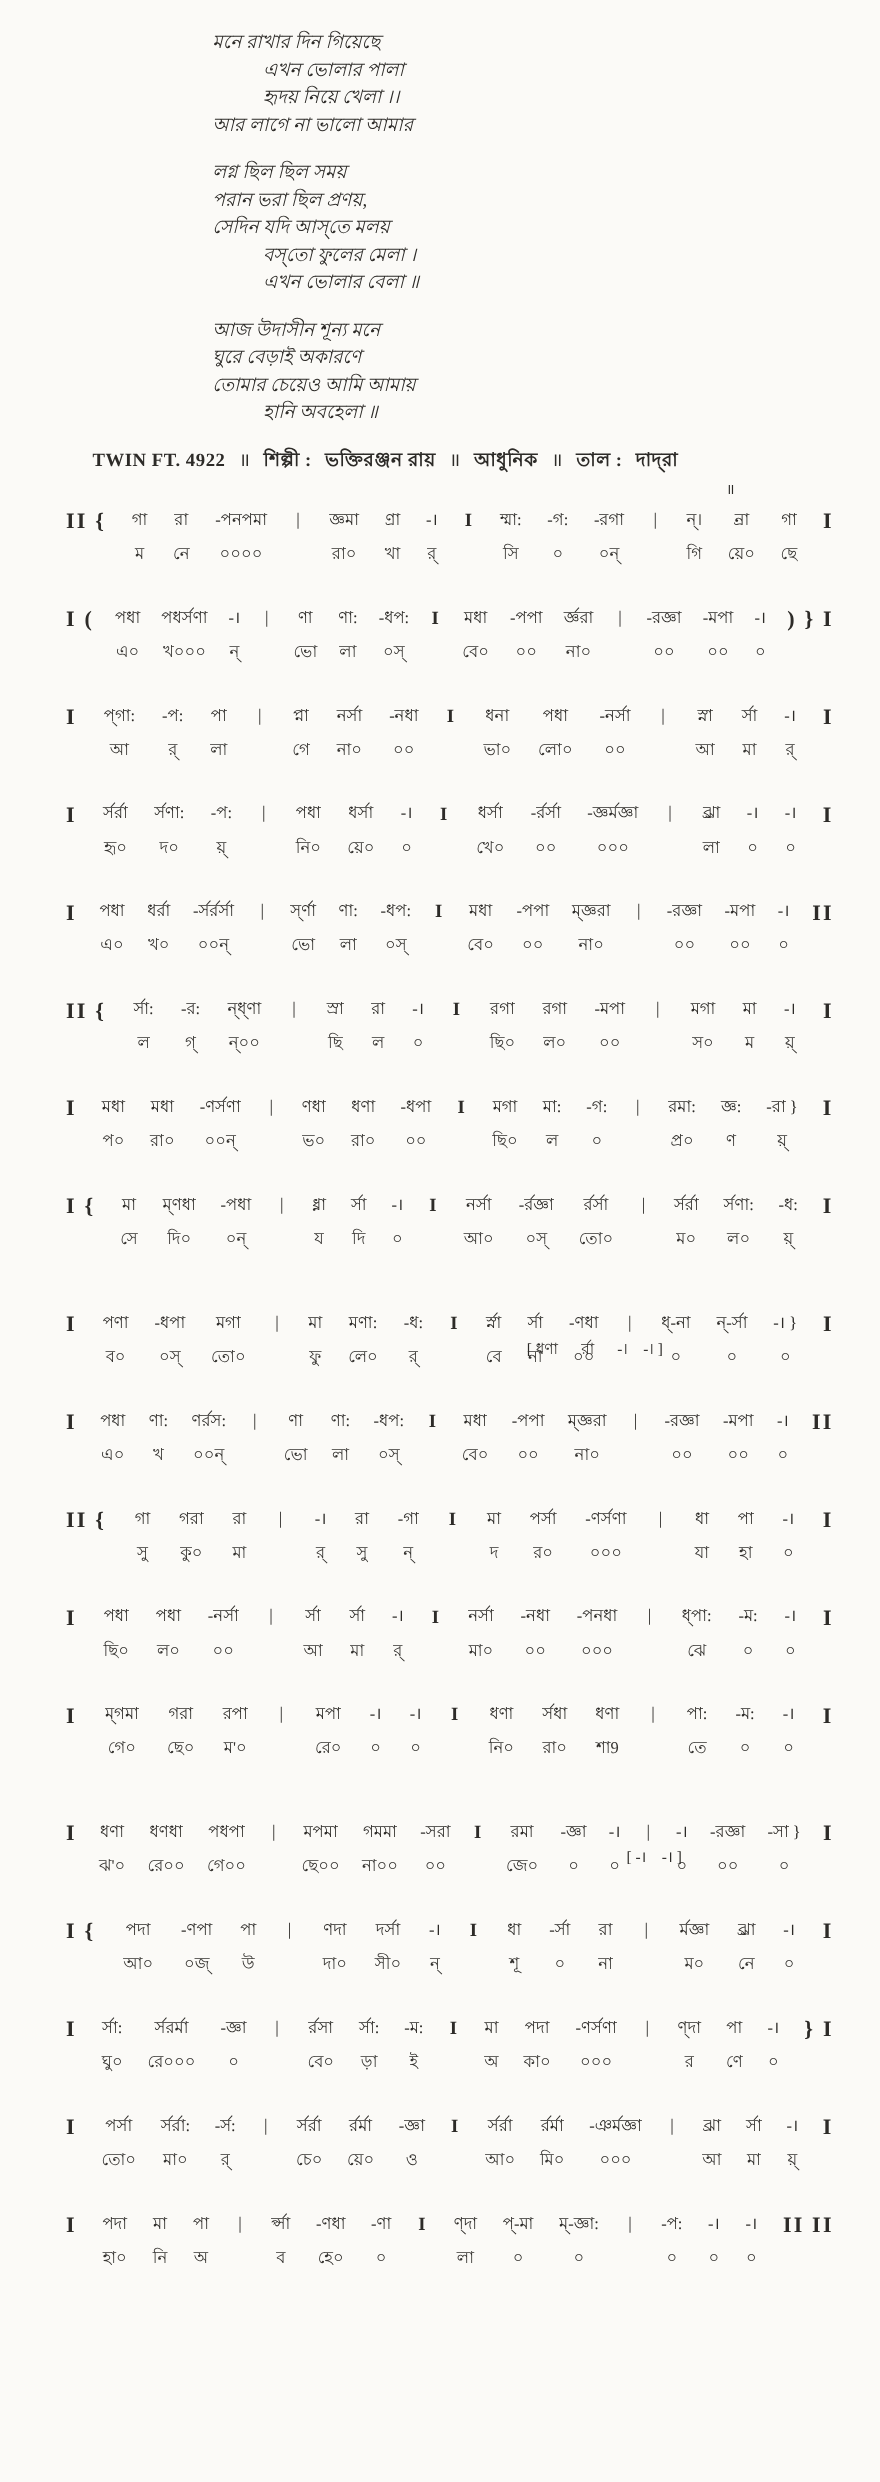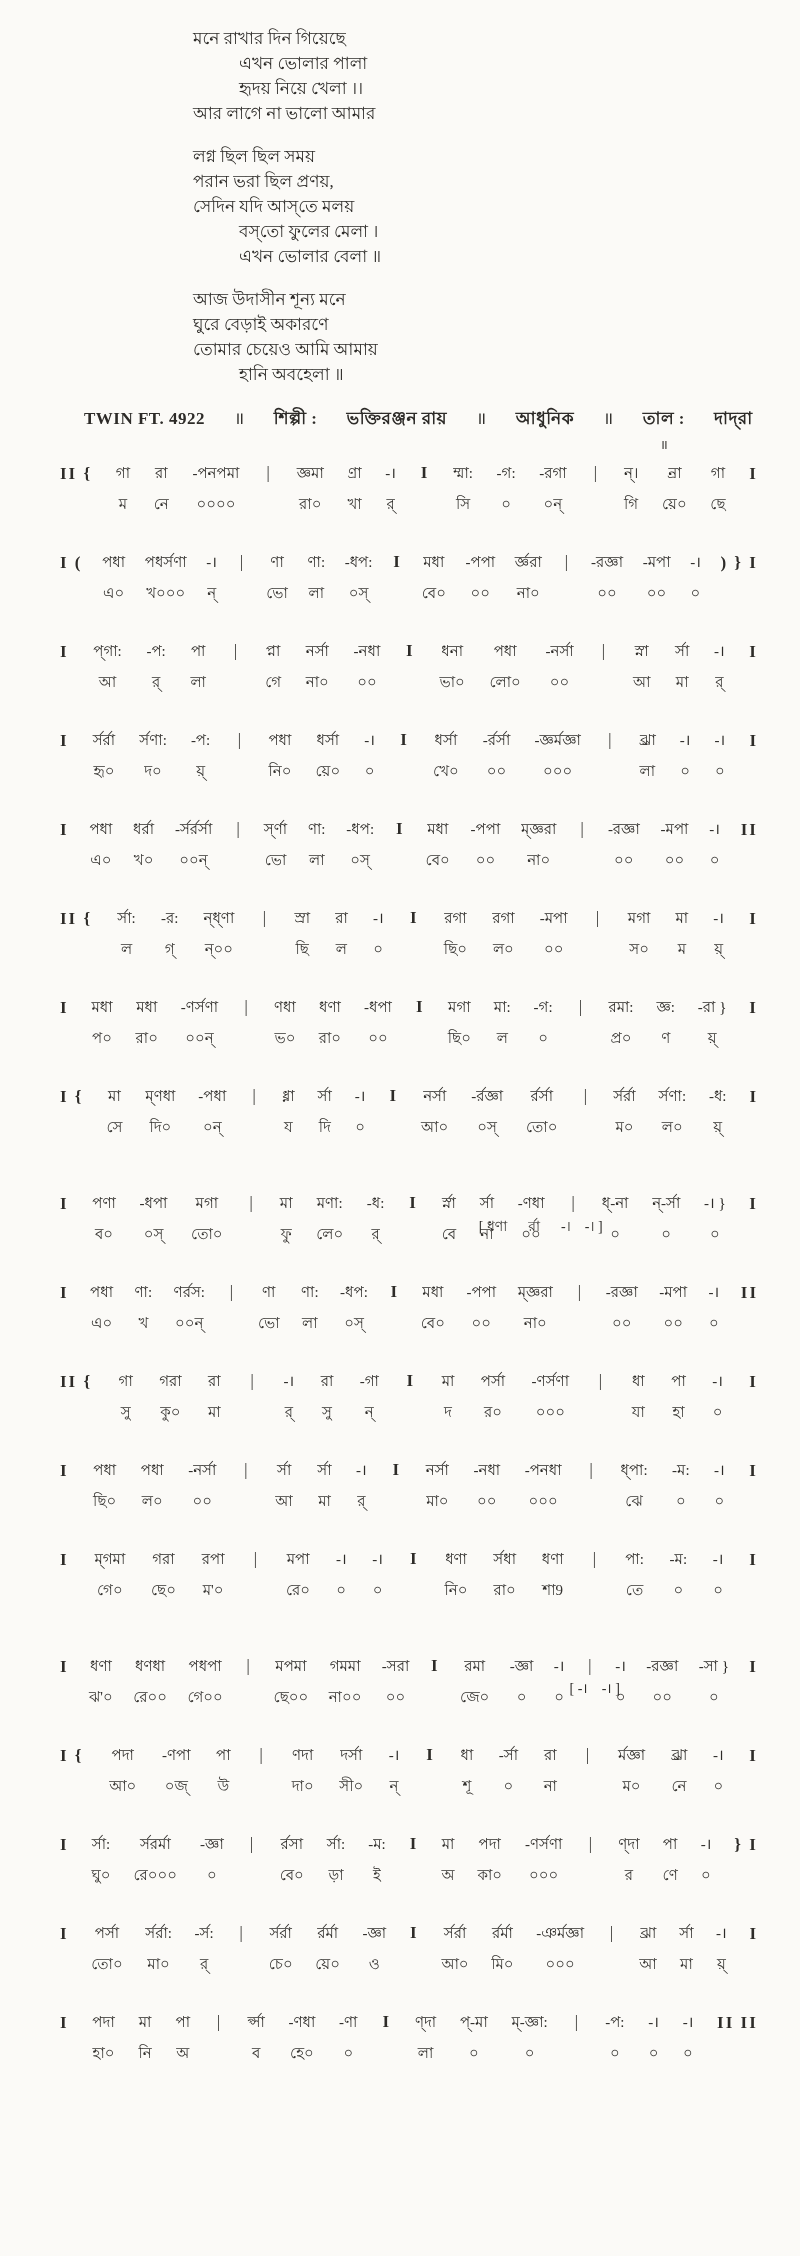--- a/index.html
+++ b/index.html
@@ -4,42 +4,42 @@
 <style>
   html,body{margin:0;padding:0;}
   body{
     width:800px;height:2256px;overflow:hidden;
     background:#fbfaf7;color:#2d2b28;
     font-family:"Liberation Serif","DejaVu Serif",serif;
   }
   .page{padding:26px 42px 0 60px;position:relative;}
   
   .poem{margin-left:133px;}
-  .stanza{margin-bottom:18px;}
+  .stanza{margin-bottom:18px;font-style:italic;}
   .poem-line{font-size:17px;line-height:25px;white-space:pre;}
   .ind{margin-left:46px;}
   
   .header-row{
-    margin:16px 0 0 24px;display:flex;align-items:baseline;gap:29px;
+    margin:16px 0 0 24px;display:flex;align-items:baseline;gap:12px;
     font-size:17px;font-weight:700;letter-spacing:.5px;
   }
   .header-row .sep{font-weight:400;}
   .sub-mark{margin:2px 0 0 600px;font-size:13px;height:16px;}
   
   .notation{margin-top:8px;}
   .n-wrap{position:relative;margin-top:38px;}
   .n-wrap.first{margin-top:12px;}
   .n-wrap.has-bracket{margin-top:56px;}
   .n-line{display:flex;justify-content:space-between;align-items:flex-start;width:100%;}
   .n-cell{display:flex;flex-direction:column;align-items:center;row-gap:11px;min-width:10px;}
   .n-s{font-size:15px;line-height:20px;white-space:pre;}
   .n-l{font-size:15px;line-height:20px;white-space:pre;color:#353330;}
   .n-bar .n-s{font-size:16px;}
   .n-tal .n-s{font-weight:700;font-size:17px;letter-spacing:1px;}
-  .n-marker{font-weight:700;font-size:17px;letter-spacing:2px;line-height:22px;white-space:pre;}
+  .n-marker{font-weight:700;font-size:20px;letter-spacing:2px;line-height:22px;white-space:pre;}
   .tie-bracket{
     position:absolute;top:-26px;font-size:14px;white-space:pre;color:#2d2b28;margin-top:48px;
   }
 </style>
 </head>
 <body>
 
 <div class="page">
 
   <div class="poem">

